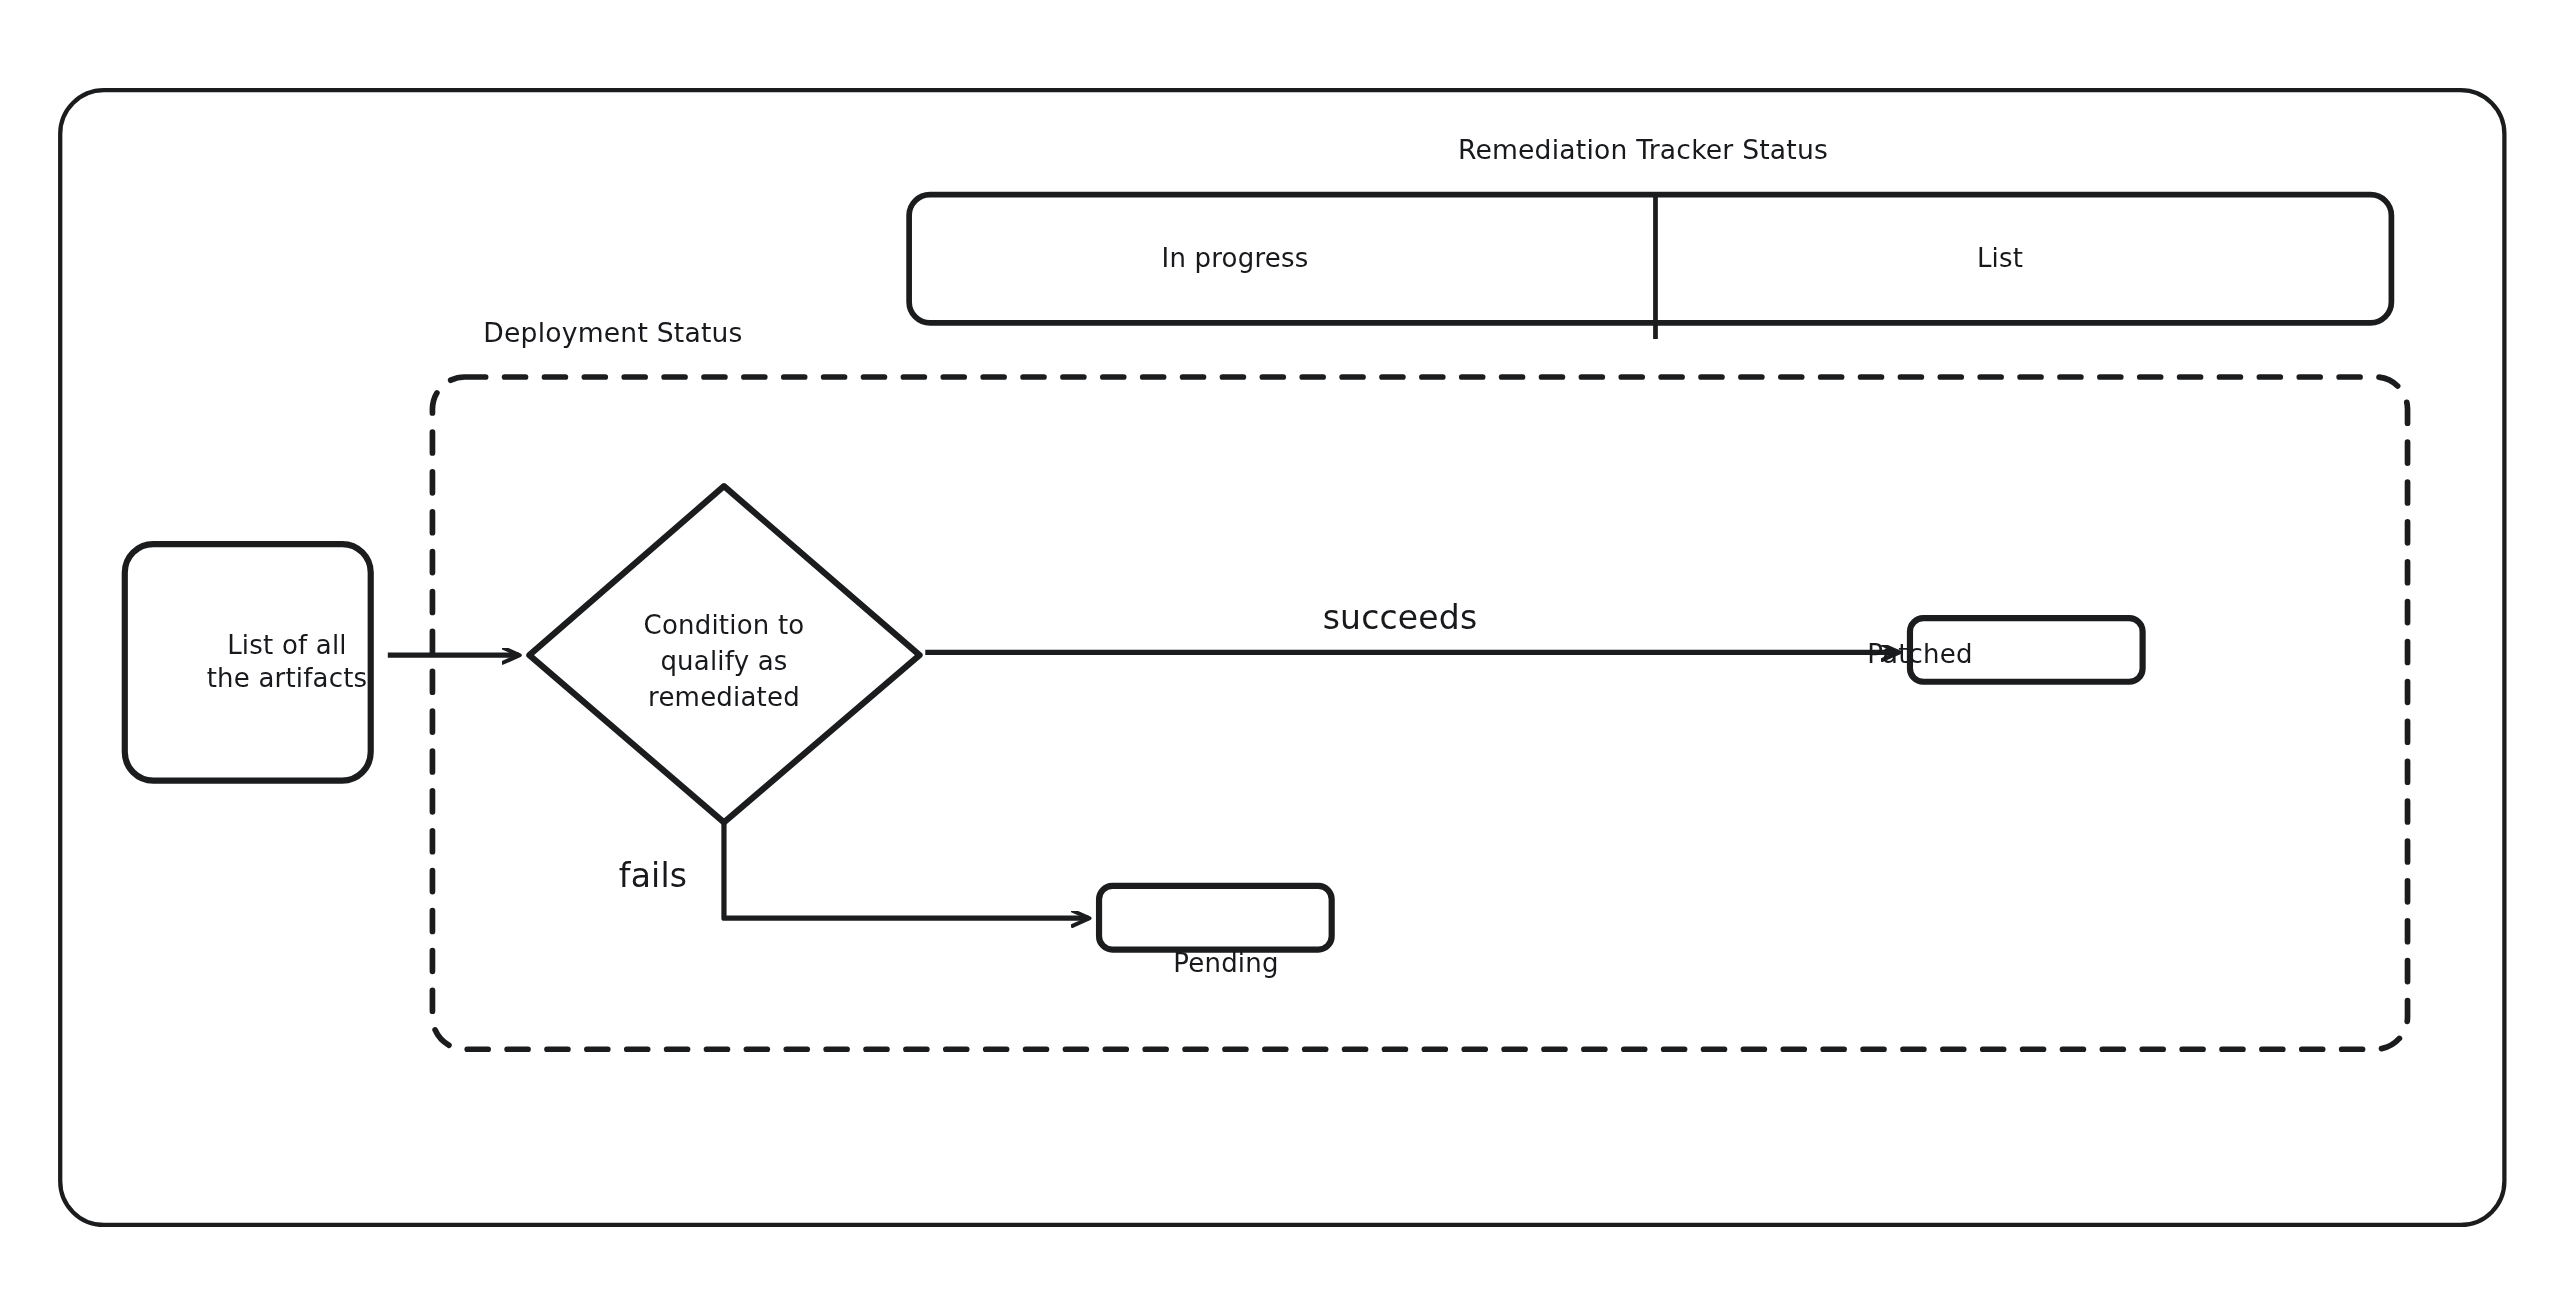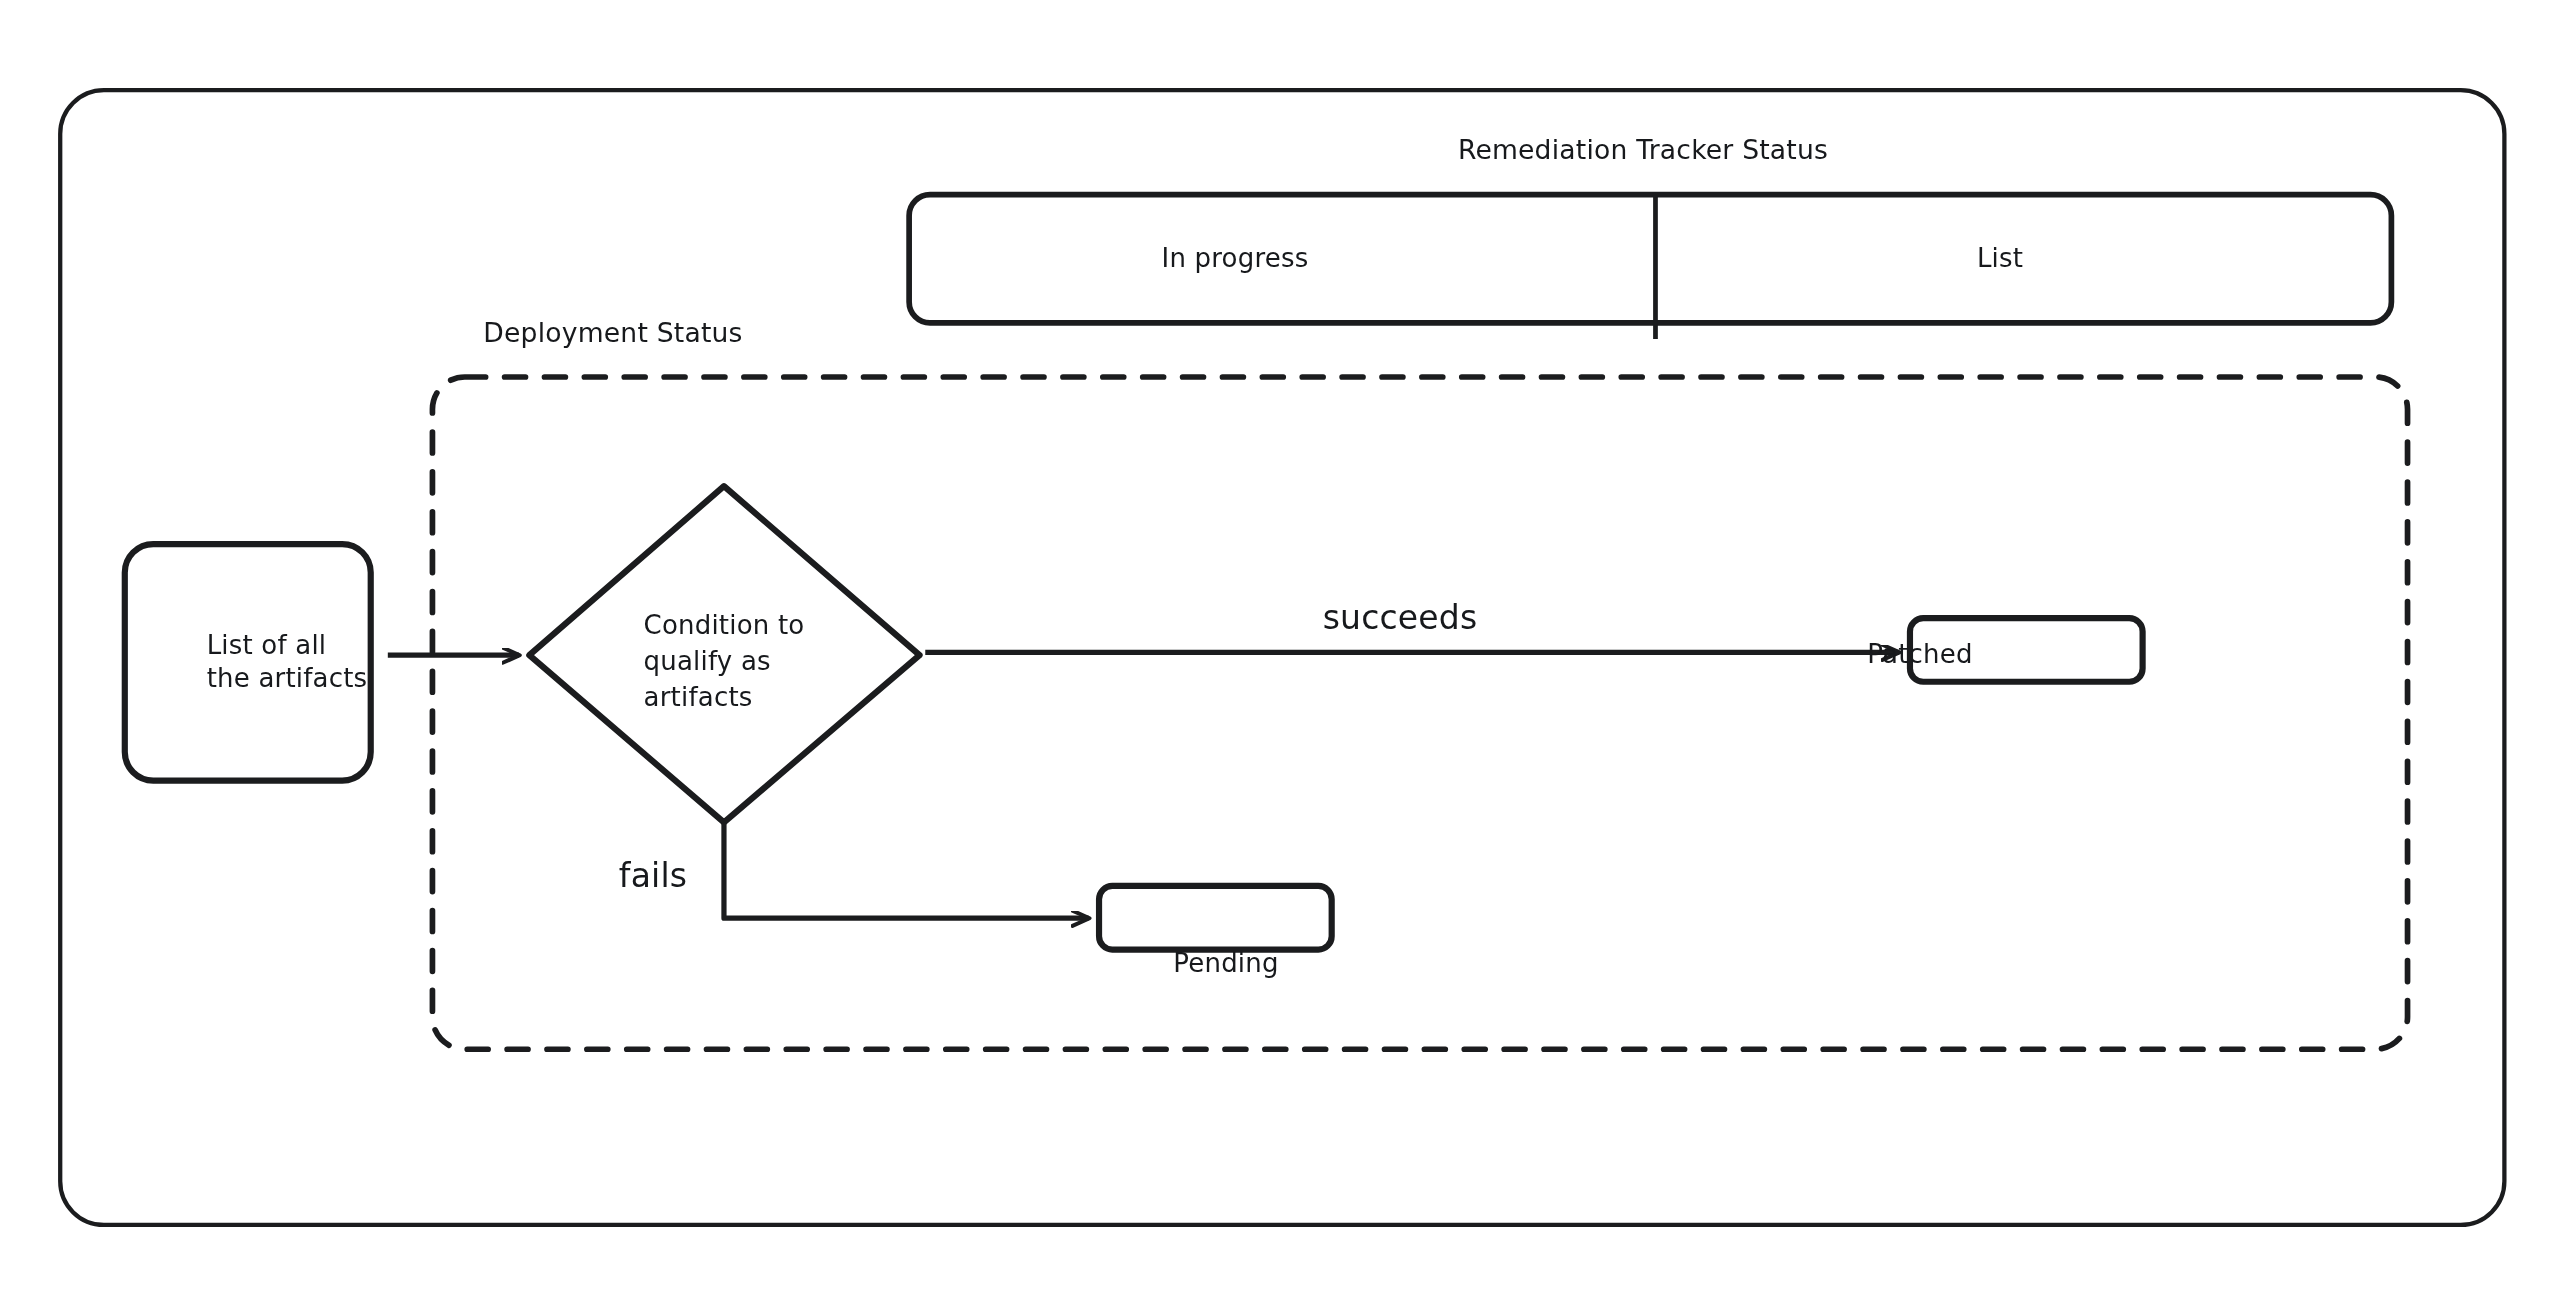--- a/index.html
+++ b/index.html
@@ -19,20 +19,21 @@
     position: absolute;
     left: 0;
     top: 0;
     width: 2576px;
     height: 1299px;
   }
   .lbl {
     position: absolute;
     color: #17191c;
     font-family: "DejaVu Sans", sans-serif;
+    text-align: center;
     white-space: pre;
     line-height: 1.28;
     letter-spacing: 0.2px;
     user-select: none;
   }
   .lbl-node {
     font-size: 26px;
   }
   .lbl-title {
     font-size: 26.6px;
@@ -108,21 +109,21 @@
 
   <div class="lbl lbl-node ctr" style="left:2000px; top:259px;">List</div>
 
   <div class="lbl lbl-title ctr" style="left:613px; top:333px;">Deployment Status</div>
 
   <div class="lbl lbl-node ctr" style="left:248px; top:662px;margin-left:39px;">List of all
 the artifacts</div>
 
   <div class="lbl lbl-diamond ctr" style="left:724px; top:662px;">Condition to
 qualify as
-artifacts</div>
+remediated</div>
 
   <div class="lbl lbl-node ctr" style="left:1920px; top:655px;">Patched</div>
 
   <div class="lbl lbl-node ctr" style="left:1226px; top:927px;margin-top:37px;">Pending</div>
 
   <div class="lbl lbl-edge ctr" style="left:1400px; top:618px;">succeeds</div>
 
   <div class="lbl lbl-edge ctr" style="left:653px; top:876px;">fails</div>
 
 </div>

